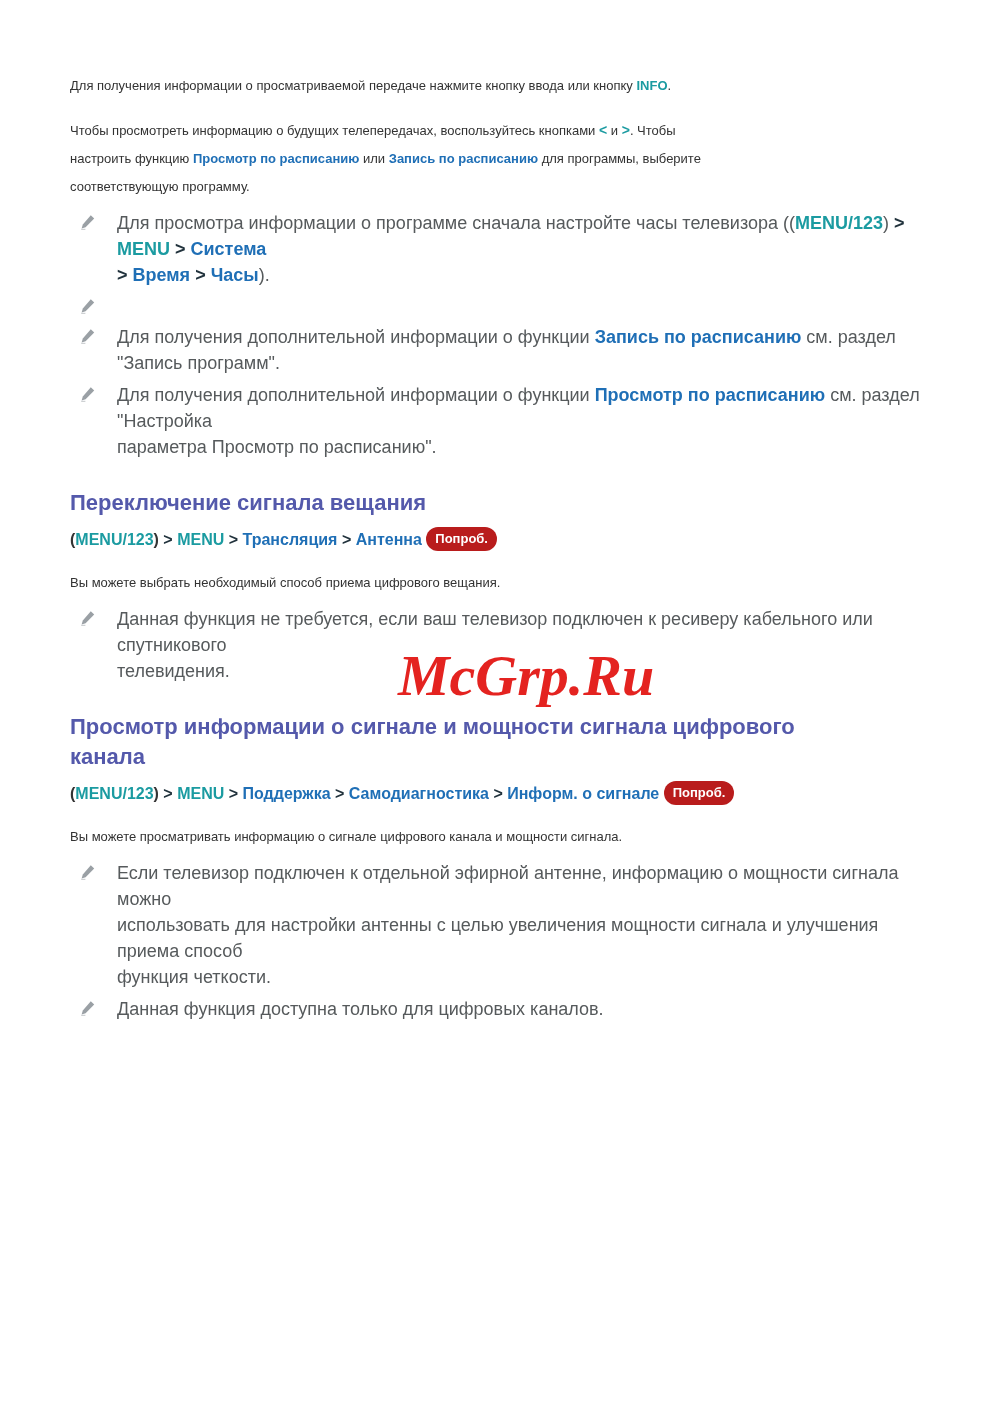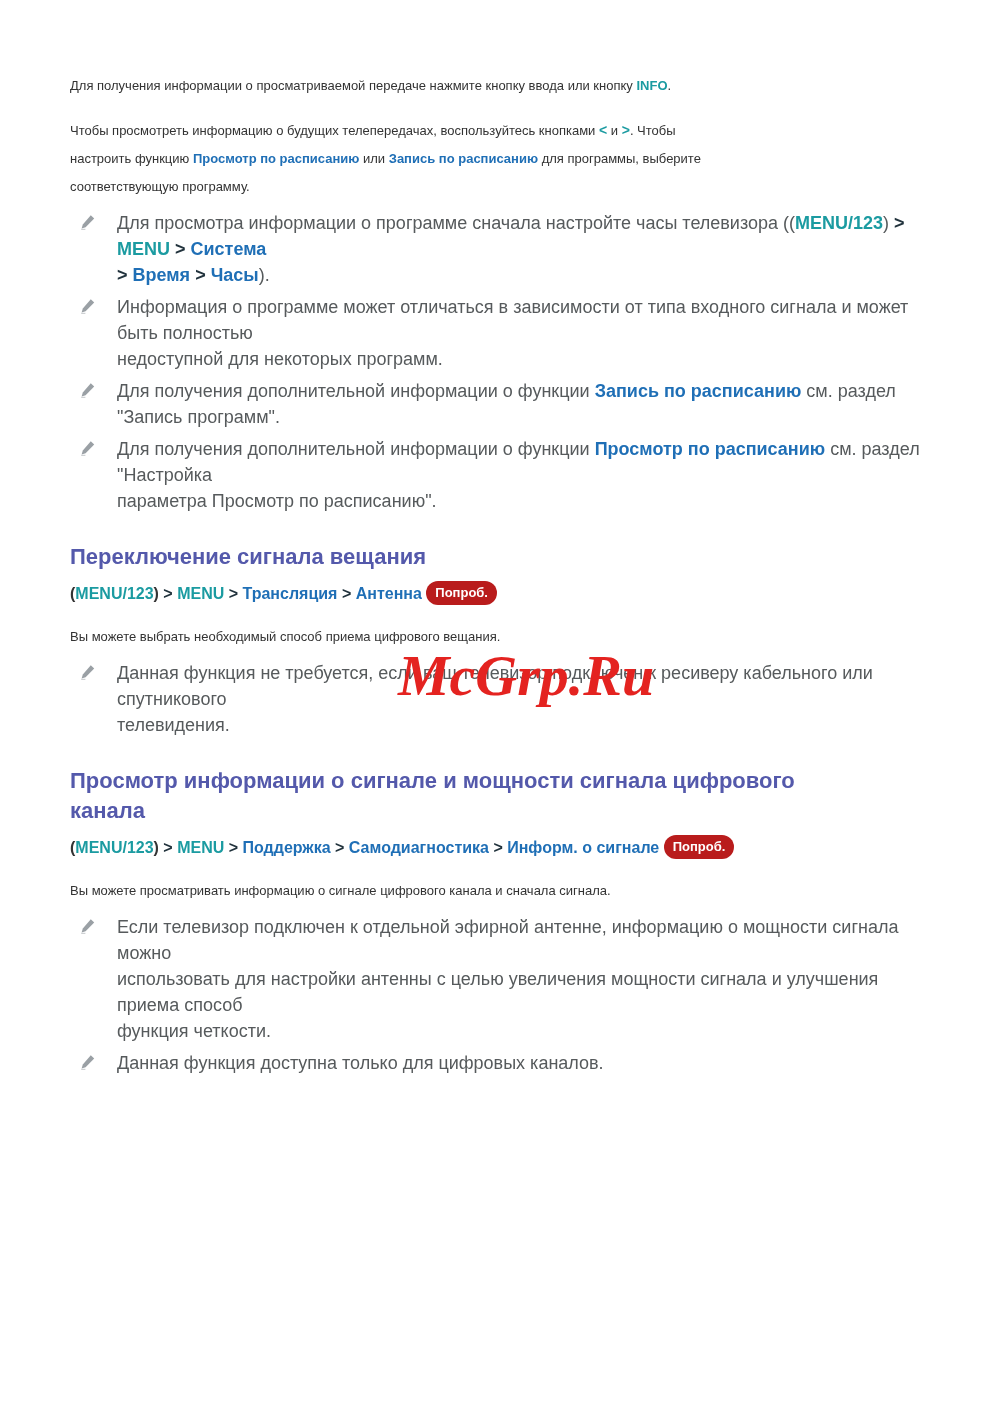--- a/index.html
+++ b/index.html
@@ -107,21 +107,20 @@
           </span>
           <div class="note-text"><span class="run-plain">Для просмотра информации о программе сначала настройте часы телевизора ((</span><span class="run-teal">MENU/123</span><span class="run-plain">) </span><span class="run-chev">&gt; </span><span class="run-teal">MENU</span><span class="run-plain"> </span><span class="run-chev">&gt; </span><span class="run-blue">Система</span><br><span class="run-chev">&gt; </span><span class="run-blue">Время</span><span class="run-plain"> </span><span class="run-chev">&gt; </span><span class="run-blue">Часы</span><span class="run-plain">).</span></div>
         </div>
         <div class="note-row">
           <span class="note-icon-col">
             <svg width="16" height="16" viewBox="0 0 16 16">
                 <path d="M10.8 1.2 L14.2 4.6 L5.6 13.2 L1.6 14.4 L2.8 10.4 Z" fill="#9aa0a5"></path>
                 <rect x="1.2" y="14.8" width="4.2" height="1.1" fill="#c9cccf"></rect>
               </svg>
           </span>
-          <div class="note-text"><span class="run-plain">Информация о программе может отличаться в зависимости от типа входного сигнала и может быть полностью</span><br><span class="run-plain">недоступной для некоторых программ.</span></div>
         </div>
         <div class="note-row">
           <span class="note-icon-col">
             <svg width="16" height="16" viewBox="0 0 16 16">
                 <path d="M10.8 1.2 L14.2 4.6 L5.6 13.2 L1.6 14.4 L2.8 10.4 Z" fill="#9aa0a5"></path>
                 <rect x="1.2" y="14.8" width="4.2" height="1.1" fill="#c9cccf"></rect>
               </svg>
           </span>
           <div class="note-text"><span class="run-plain">Для получения дополнительной информации о функции </span><span class="run-blue">Запись по расписанию</span><span class="run-plain"> см. раздел "Запись программ".</span></div>
         </div>
@@ -151,21 +150,21 @@
               </svg>
           </span>
           <div class="note-text"><span class="run-plain">Данная функция не требуется, если ваш телевизор подключен к ресиверу кабельного или спутникового</span><br><span class="run-plain">телевидения.</span></div>
         </div>
       </div>
     </section>
 
     <section class="section">
       <h2 class="sec-title"><span class="run-plain">Просмотр информации о сигнале и мощности сигнала цифрового</span><br><span class="run-plain">канала</span></h2>
       <div class="breadcrumb"><span class="run-plain">(</span><span class="run-teal">MENU/123</span><span class="run-plain">) </span><span class="run-chev">&gt; </span><span class="run-teal">MENU</span><span class="run-plain"> </span><span class="run-chev">&gt; </span><span class="run-blue">Поддержка</span><span class="run-plain"> </span><span class="run-chev">&gt; </span><span class="run-blue">Самодиагностика</span><span class="run-plain"> </span><span class="run-chev">&gt; </span><span class="run-blue">Информ. о сигнале</span><span class="run-plain"> </span><span class="run-badge">Попроб.</span></div>
-      <p class="body-text"><span class="run-plain">Вы можете просматривать информацию о сигнале цифрового канала и сначала сигнала.</span></p>
+      <p class="body-text"><span class="run-plain">Вы можете просматривать информацию о сигнале цифрового канала и мощности сигнала.</span></p>
 
       <div class="notes">
         <div class="note-row">
           <span class="note-icon-col">
             <svg width="16" height="16" viewBox="0 0 16 16">
                 <path d="M10.8 1.2 L14.2 4.6 L5.6 13.2 L1.6 14.4 L2.8 10.4 Z" fill="#9aa0a5"></path>
                 <rect x="1.2" y="14.8" width="4.2" height="1.1" fill="#c9cccf"></rect>
               </svg>
           </span>
           <div class="note-text"><span class="run-plain">Если телевизор подключен к отдельной эфирной антенне, информацию о мощности сигнала можно</span><br><span class="run-plain">использовать для настройки антенны с целью увеличения мощности сигнала и улучшения приема способ</span><br><span class="run-plain">функция четкости.</span></div>

